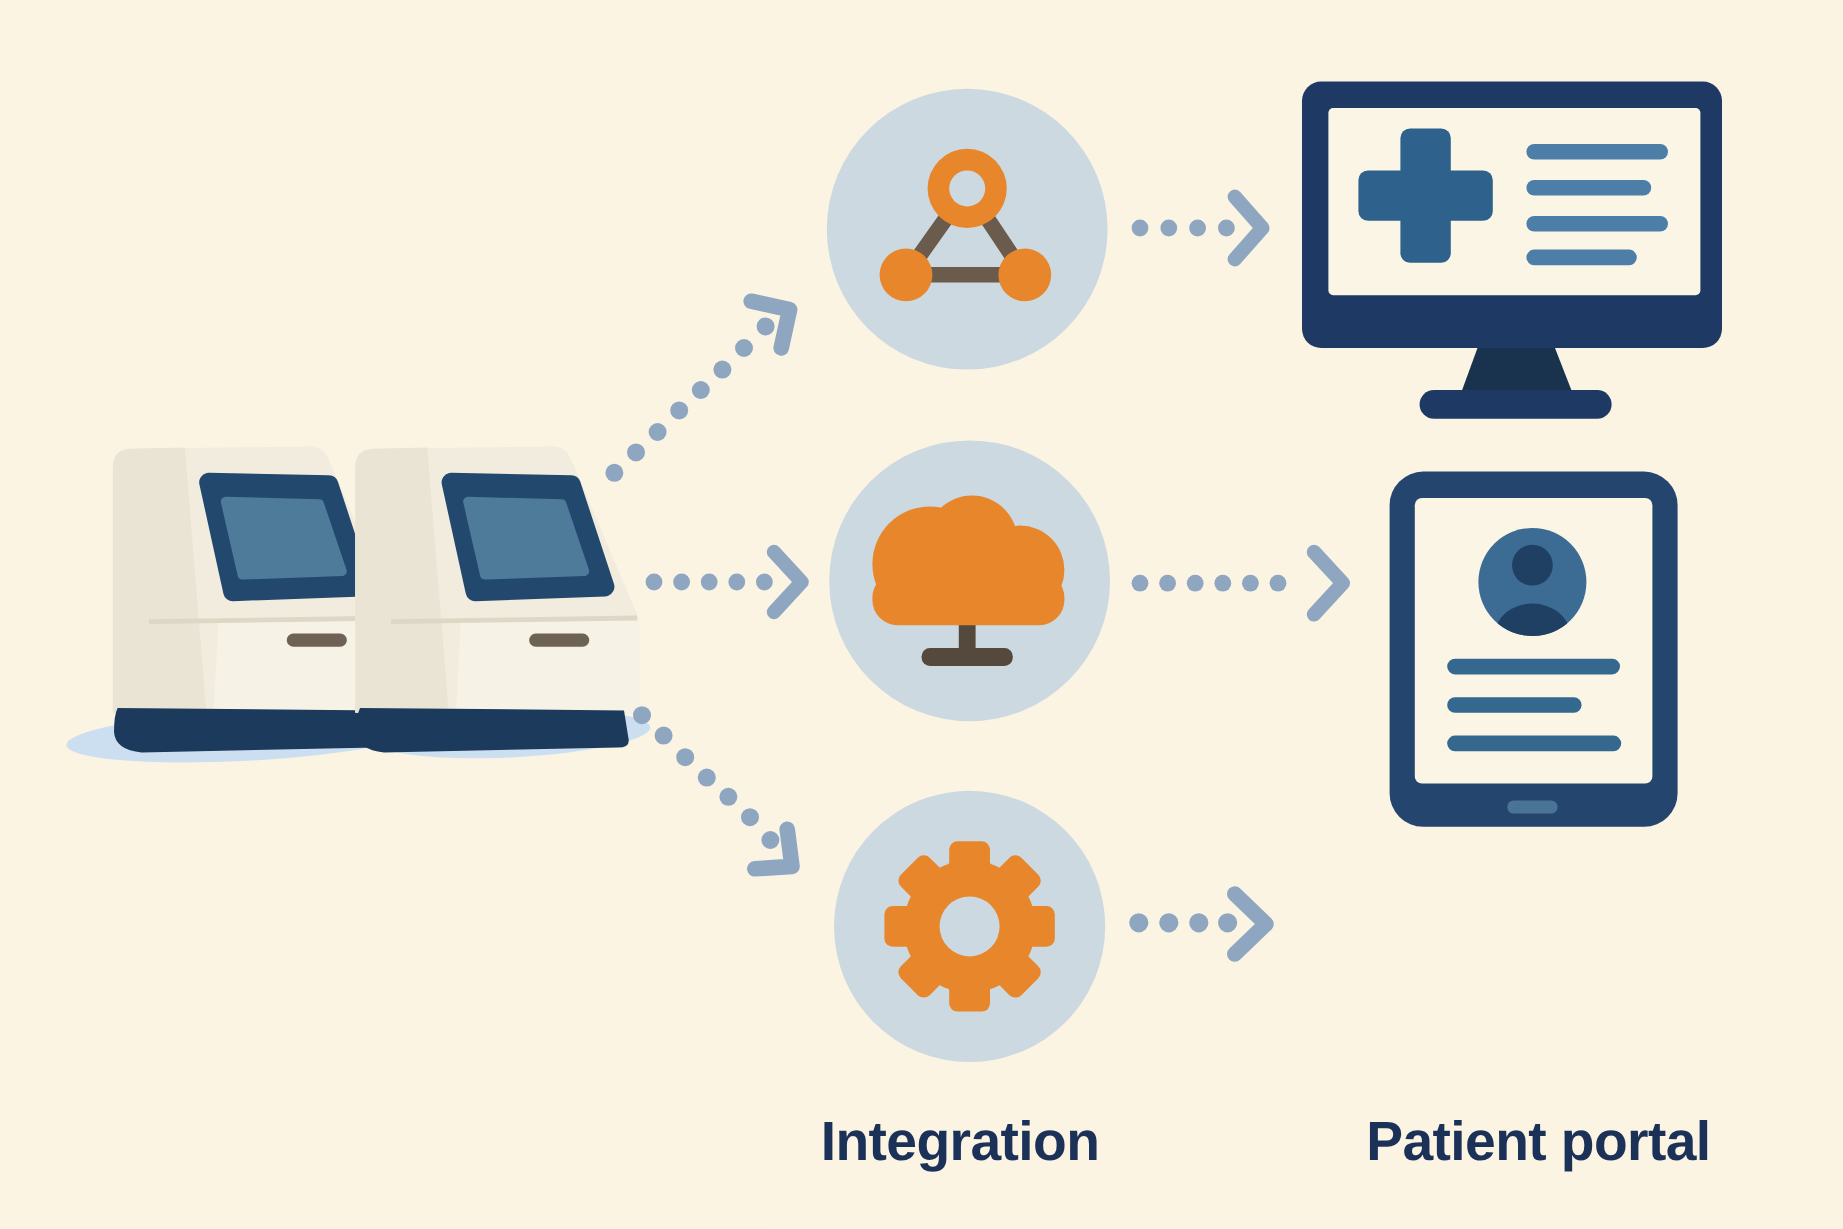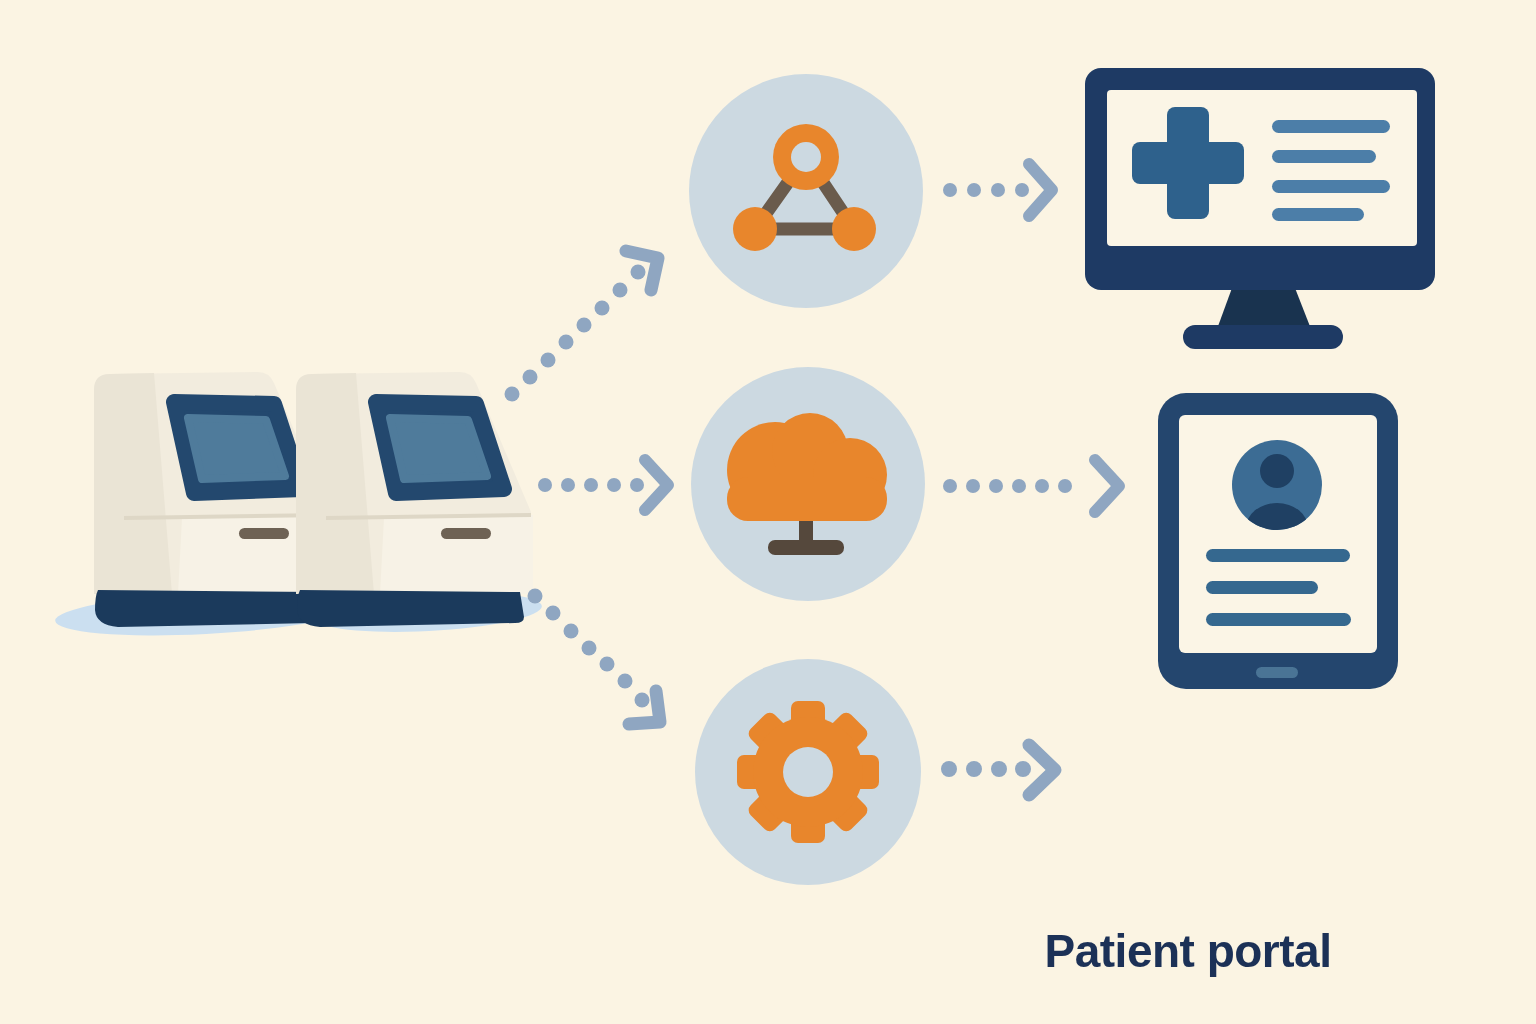--- a/index.html
+++ b/index.html
@@ -15,21 +15,21 @@
     position:absolute;
     top:924px;
     transform:translateX(-50%);
     font-weight:700;
     font-size:46px;
     letter-spacing:-0.5px;
     color:#1C3157;
     white-space:nowrap;
   }
   #integration-label{left:800px;}
-  #patient-portal-label{left:1188px;}
+  #patient-portal-label{left:1282px;}
 </style>
 </head>
 <body>
 
 <div id="stage">
 
 <svg id="diagram-svg" width="1536" height="1024" viewBox="0 0 1536 1024">
 
   <defs>
 
@@ -190,14 +190,15 @@
     </g>
     <g fill="#35688F">
       <rect x="1206" y="549" width="144" height="13" rx="6.5"></rect>
       <rect x="1206" y="581" width="112" height="13" rx="6.5"></rect>
       <rect x="1206" y="613" width="145" height="13" rx="6.5"></rect>
     </g>
     <rect x="1256" y="667" width="42" height="11" rx="5.5" fill="#4A7495"></rect>
   </g>
 </svg>
 
+  <div class="flow-label" id="integration-label">Integration</div>
   <div class="flow-label" id="patient-portal-label">Patient portal</div>
 </div>
 
 </body></html>

